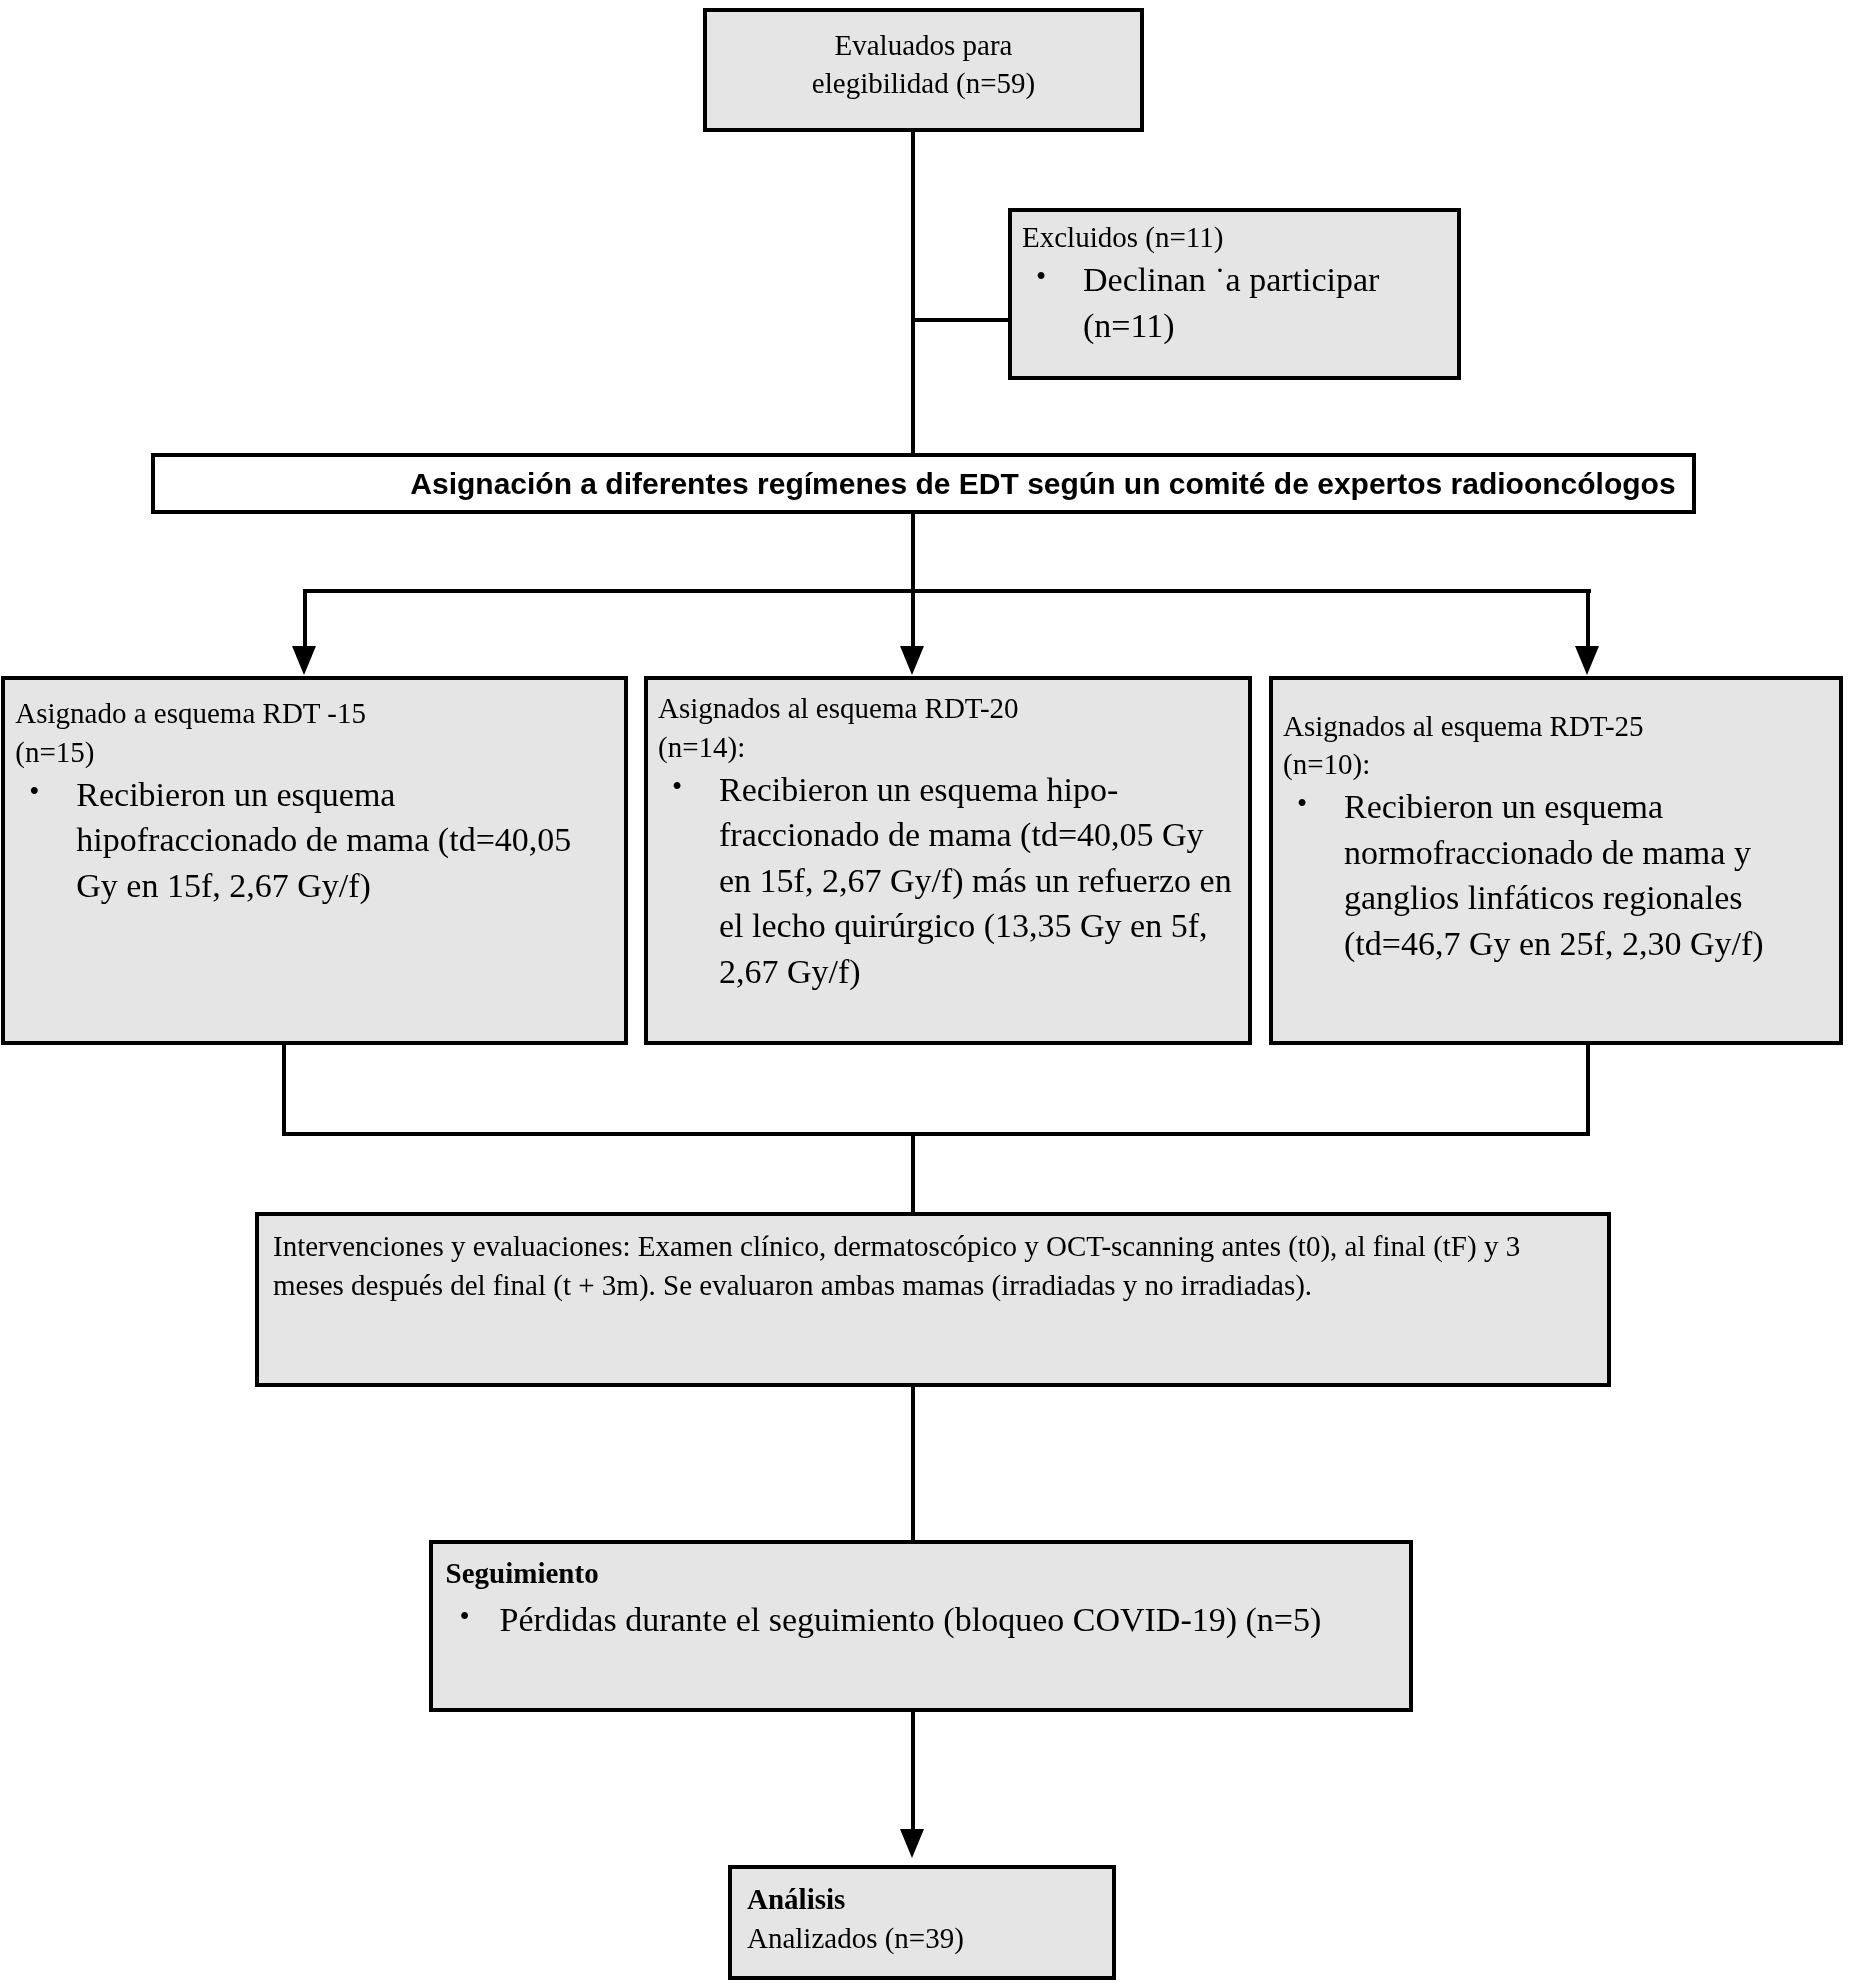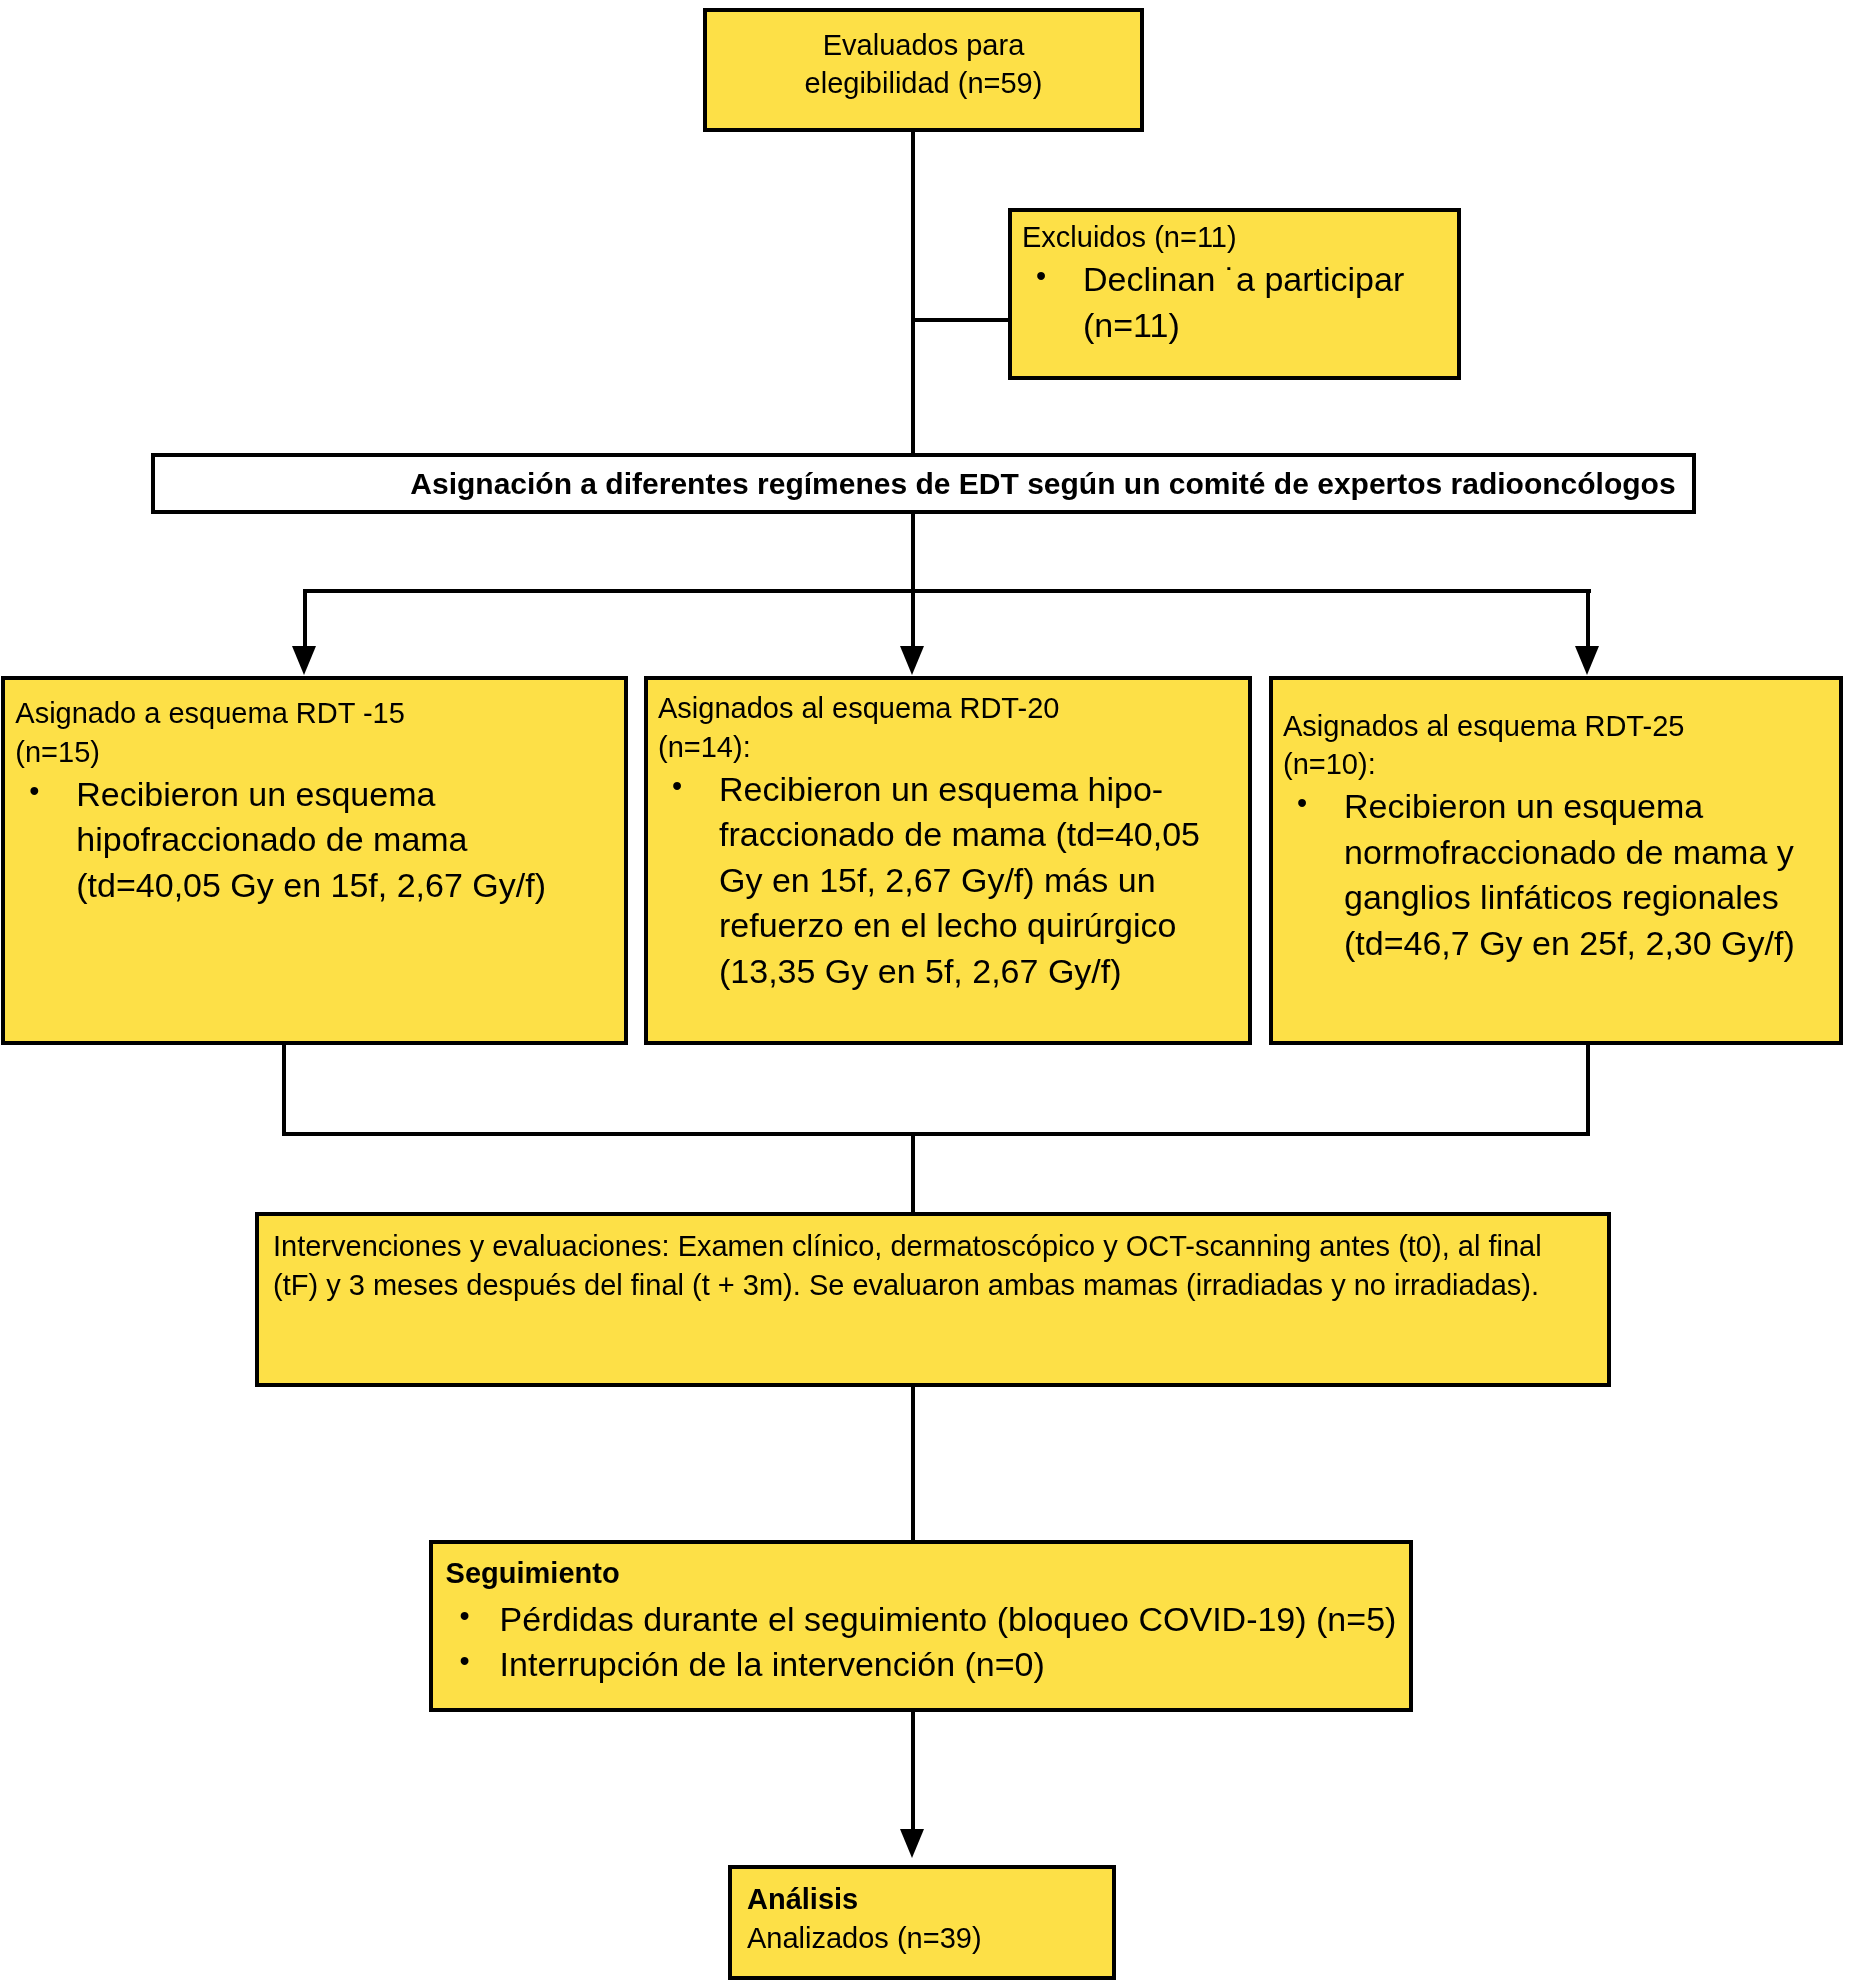--- a/index.html
+++ b/index.html
@@ -1,20 +1,20 @@
 <!DOCTYPE html>
 <html style="font-size:10px"><head>
 <meta charset="utf-8">
 <title>CONSORT Flow Diagram</title>
 <style>
   html,body{margin:0;padding:0;background:#ffffff;}
   body{font-family:"Liberation Sans",sans-serif;color:#000;}
   #stage{position:relative;width:1850px;height:1985px;background:#fff;overflow:hidden;}
 
-  .box{position:absolute;box-sizing:border-box;border:4.4px solid #000;background:#fde047;}
+  .box{position:absolute;box-sizing:border-box;border:4.4px solid #000;background:#e5e5e5;font-family:Liberation Serif, serif;}
   .box .inner{padding:11.3px 14px;}
 
   .txt{font-size:29px;line-height:1.34;color:#000;white-space:pre-wrap;}
   .txt.bold{font-weight:bold;}
 
   
   .bullets{margin:0;padding:0;list-style:none;}
   .bullets li{position:relative;padding-left:61px;margin:0;font-size:34px;line-height:1.34;}
   .bullets li:before{content:"\2022";position:absolute;left:14px;top:0;font-size:29px;line-height:1.34;}
 
@@ -114,21 +114,20 @@
     </div>
   </div>
 
   <div class="vline" style="left:911px;top:1387px;height:156px;"></div>
 
   <div class="box" style="left:429px;top:1540px;width:984px;height:172px;">
     <div class="inner" style="padding:10px 12.6px;">
       <div class="txt bold">Seguimiento</div>
       <ul class="bullets" style="margin-top:3.8px;">
         <li style="padding-left:54px;">Pérdidas durante el seguimiento (bloqueo COVID-19) (n=5)</li>
-        <li style="padding-left:54px;">Interrupción de la intervención (n=0)</li>
       </ul>
     </div>
   </div>
 
   <div class="vline" style="left:911px;top:1711px;height:124px;"></div>
   <div class="arrowhead" style="left:900px;top:1829px;"></div>
 
   <div class="box" style="left:728px;top:1865px;width:388px;height:115px;">
     <div class="inner" style="padding:11.3px 15px;">
       <div class="txt bold">Análisis</div>

